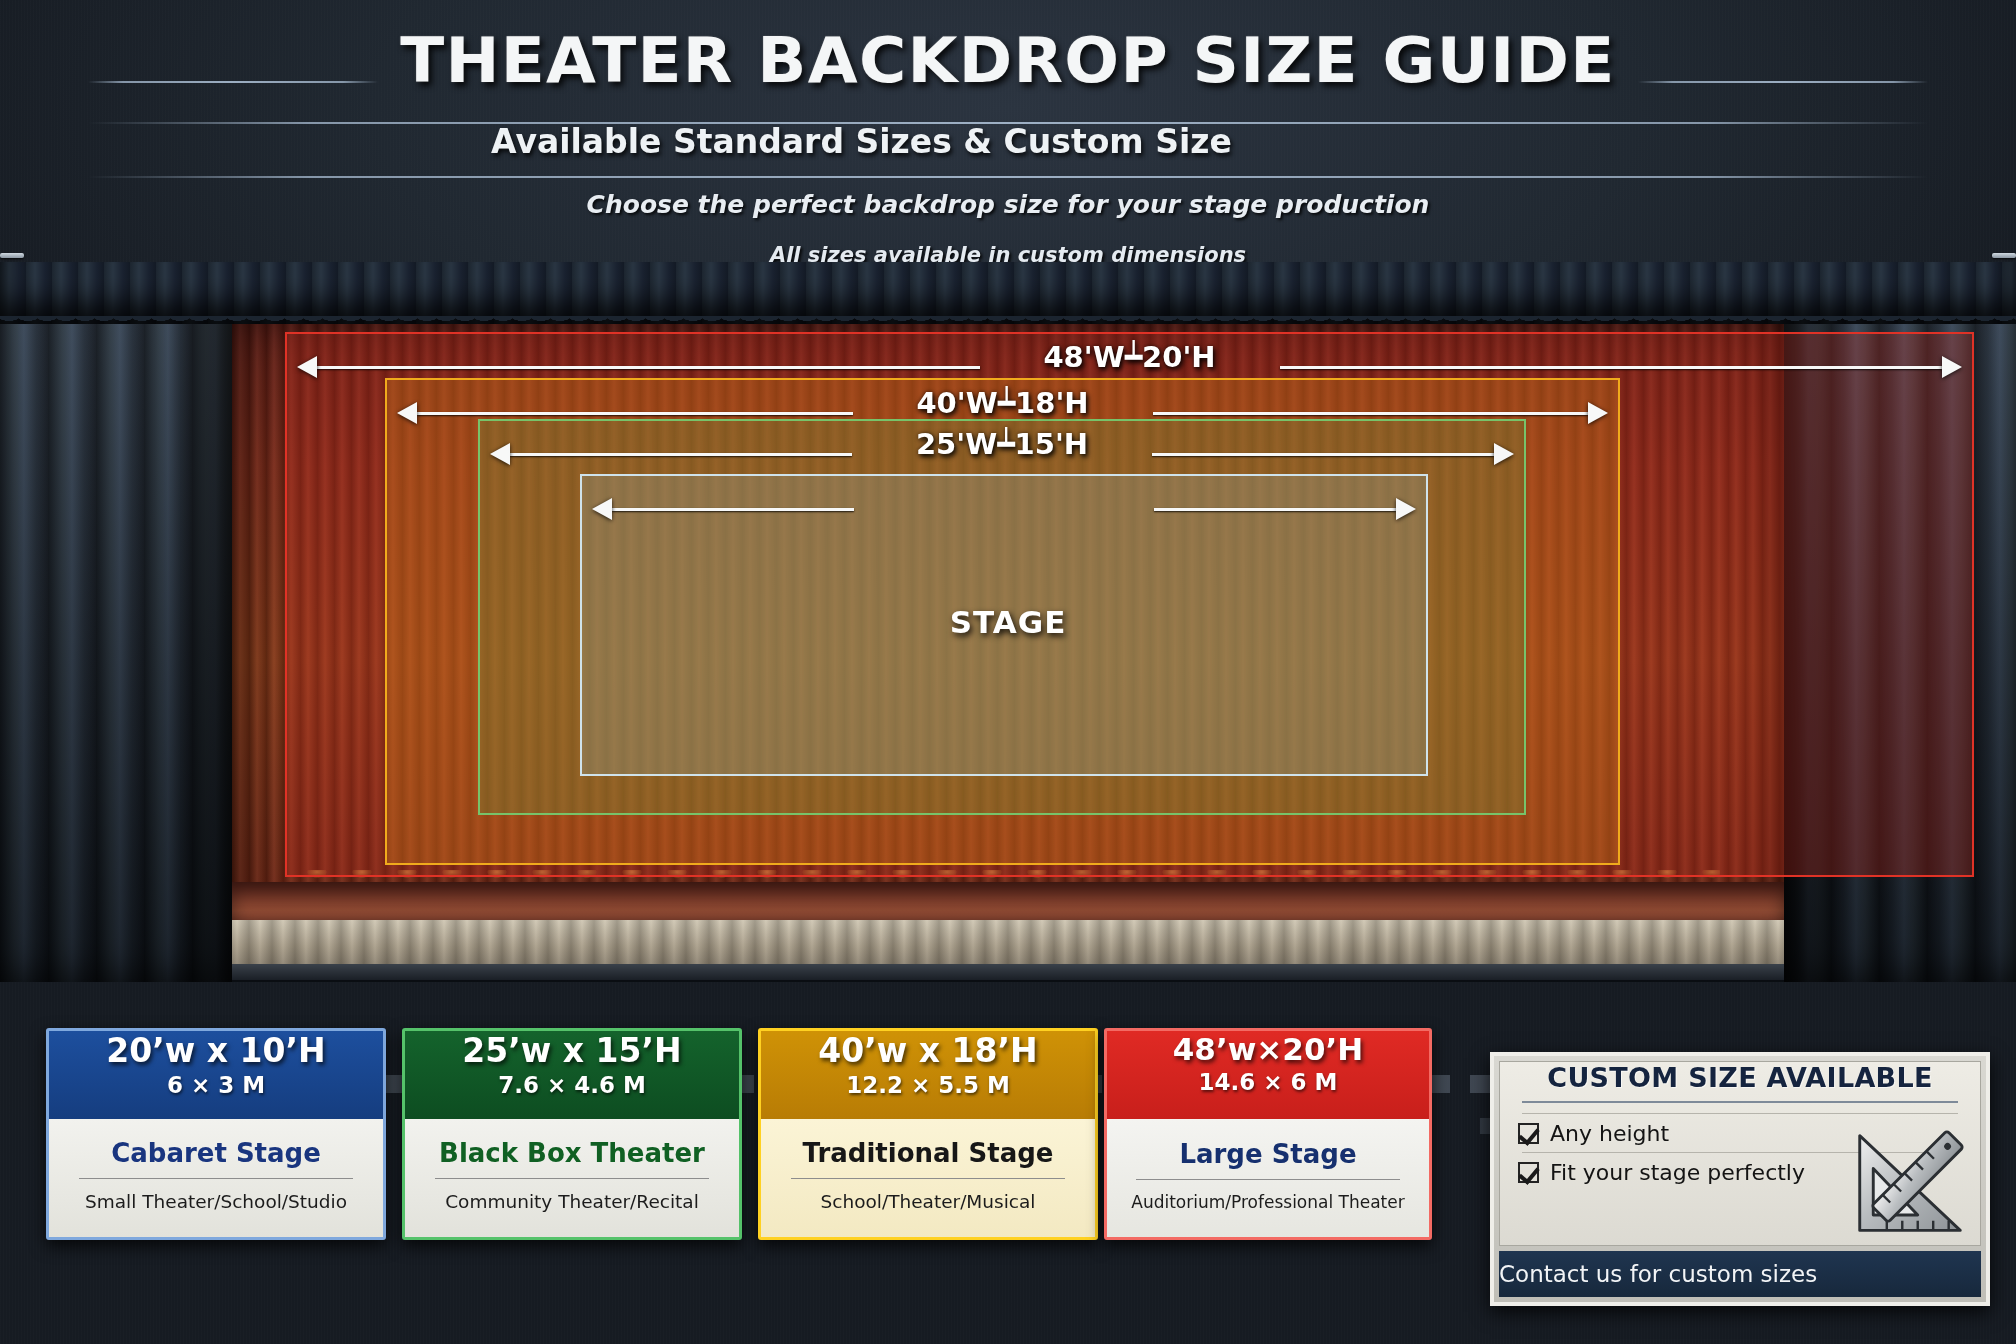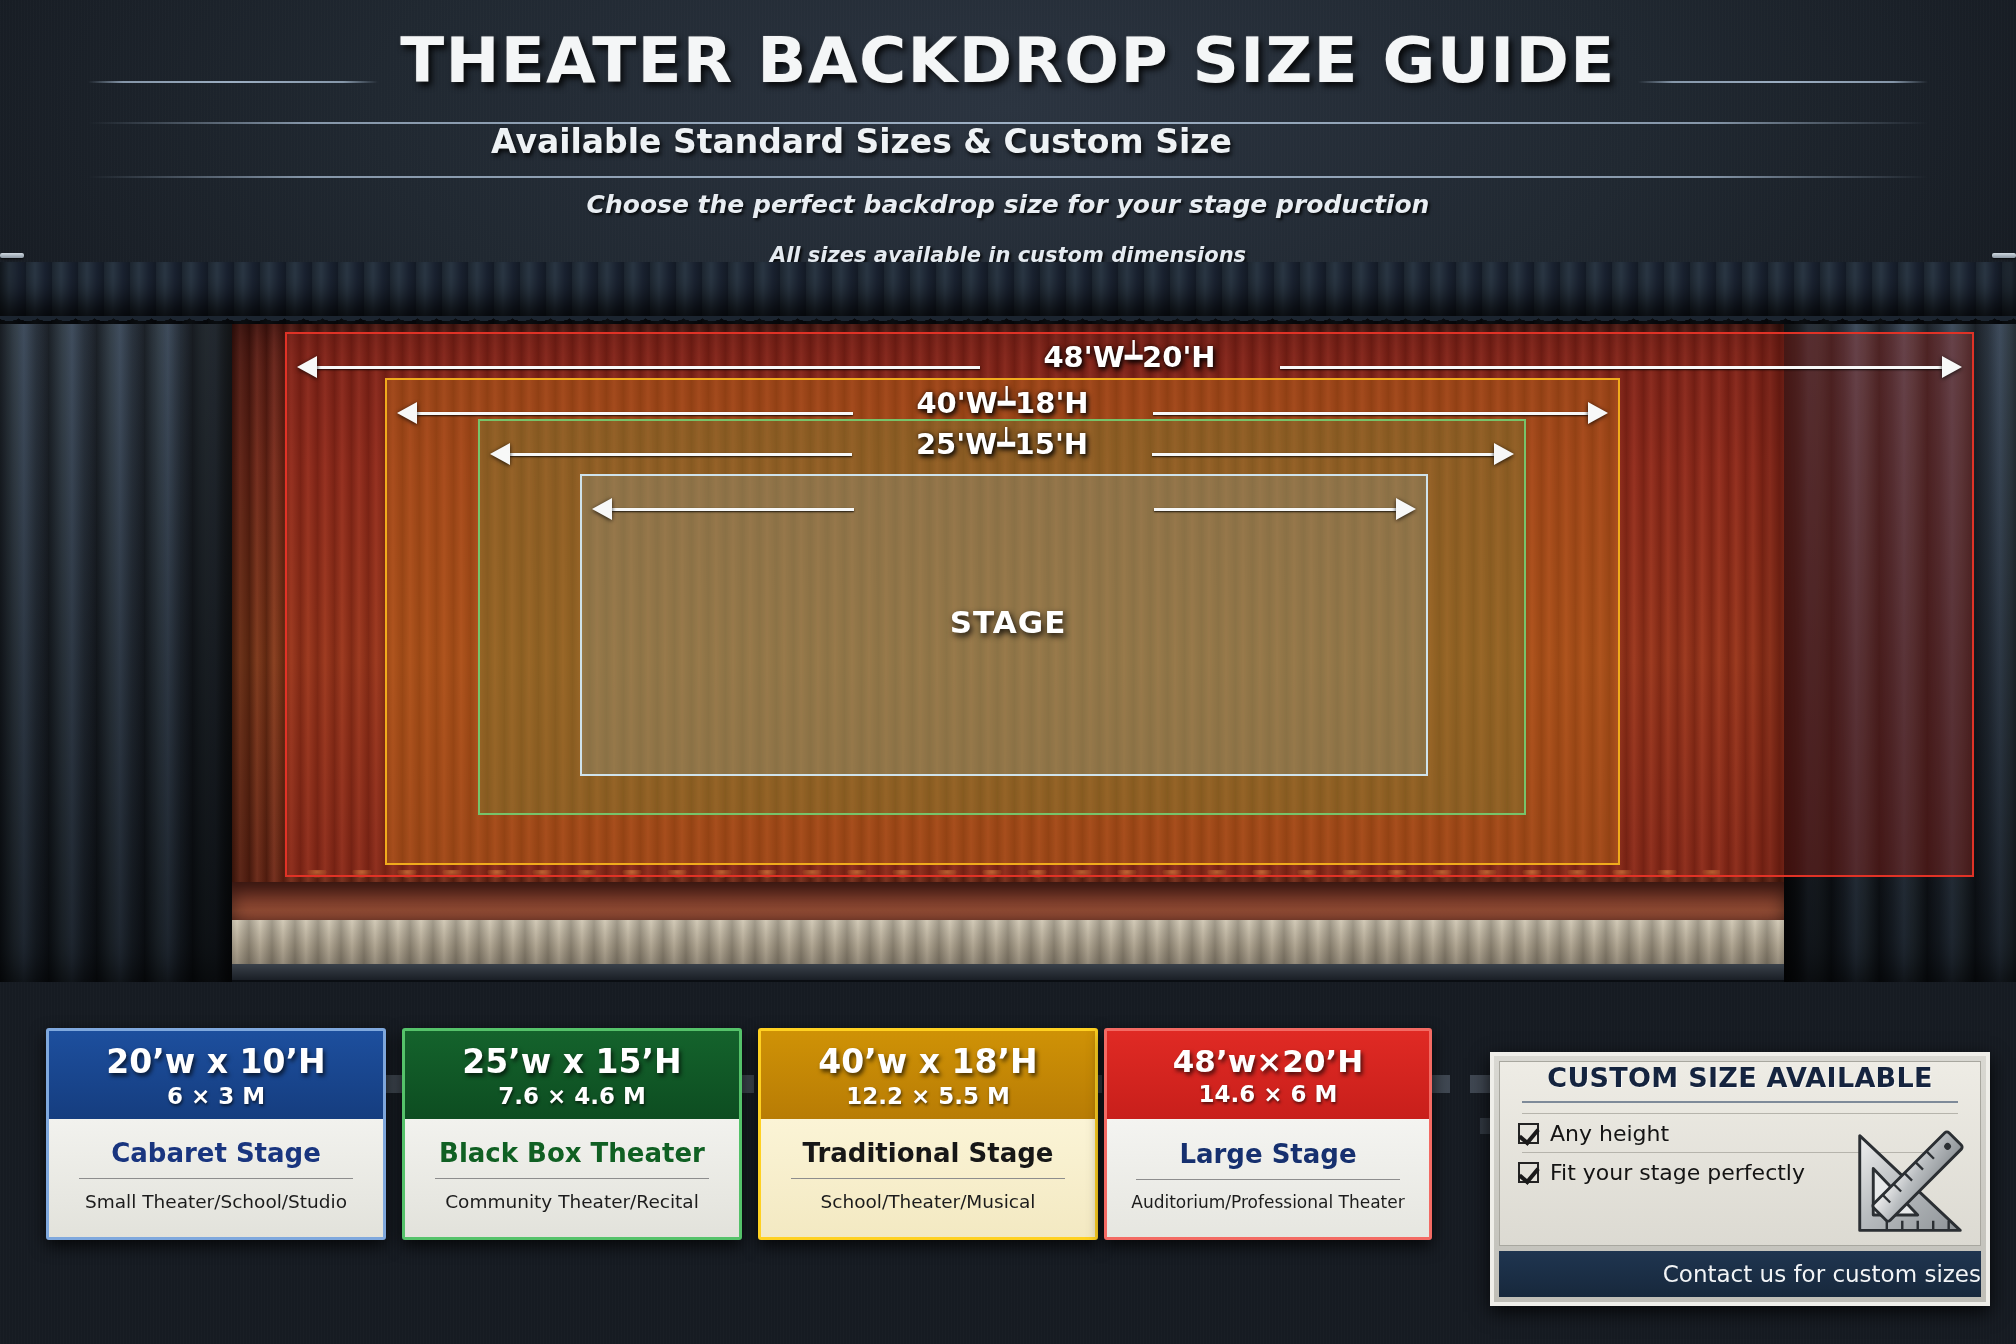--- a/index.html
+++ b/index.html
@@ -221,21 +221,21 @@
   .cards { position: absolute; left: 0; top: 1028px; width: 2016px; height: 220px; }
   .card {
     position: absolute; top: 0; width: 340px; height: 212px;
     border-radius: 3px;
     box-shadow: 0 6px 16px rgba(0,0,0,.75);
     overflow: hidden;
     display: flex; flex-direction: column;
   }
   .card .head {
     height: 88px; display: flex; flex-direction: column;
-    align-items: center; justify-content: center; gap: 2px;
+    align-items: center; gap: 2px;
   }
   .card .head .ft {
     font-family: "DejaVu Sans", sans-serif;
     font-weight: 700; font-size: 33px; color: #fff;
     text-shadow: 2px 3px 4px rgba(0,0,0,.65);
     white-space: nowrap;
   }
   .card .head .m {
     font-family: "DejaVu Sans", sans-serif;
     font-weight: 700; font-size: 23px; color: #fff;
@@ -312,21 +312,21 @@
   }
   .chk .txt {
     font-family: "DejaVu Sans", sans-serif;
     font-size: 22px; color: #141414; white-space: nowrap;
   }
   .chksep { height: 1px; background: #b6b4ac; margin: 0 4px; }
   .rulericon { position: absolute; right: 12px; bottom: 6px; width: 116px; height: 110px; }
   .contactbar {
     height: 46px; margin: 0 5px 5px;
     background: linear-gradient(180deg, #1f3550, #17283c);
-    display: flex; align-items: center; justify-content: flex-end;
+    display: flex; align-items: center; justify-content: flex-start;
   }
   .contactbar .ct {
     font-family: "DejaVu Sans", sans-serif;
     font-size: 23px; color: #f2f4f6;
   }
 </style>
 </head>
 <body>
 
 <div id="stageroot">

